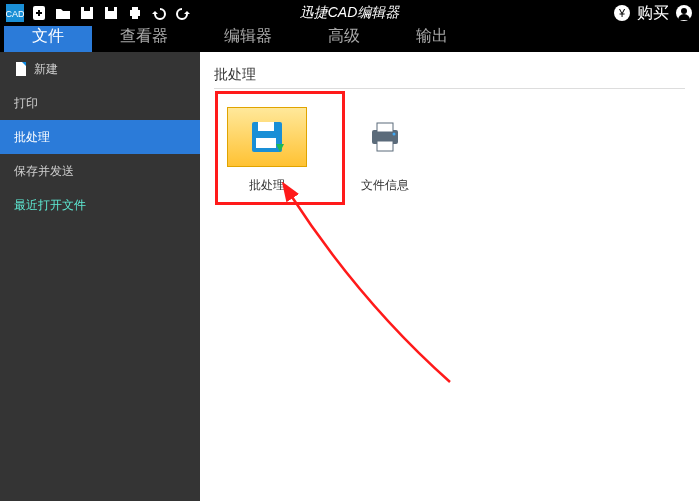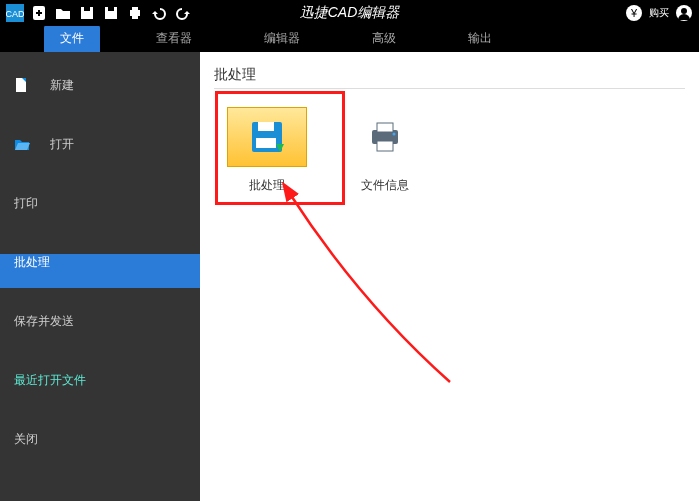--- a/index.html
+++ b/index.html
@@ -3,25 +3,25 @@
 <meta charset="utf-8">
 <style>
   * { box-sizing: border-box; margin: 0; padding: 0; }
   body { font-family: "Microsoft YaHei", sans-serif; font-size: 12px; background: #fff; width: 699px; height: 501px; overflow: hidden; position: relative; }
   .titlebar { background: #000; height: 26px; display: flex; align-items: center; padding: 0 6px; color: #fff; position: relative; }
   .titlebar .left-icons { display: flex; gap: 6px; align-items: center; }
   .titlebar .tb-icon { width: 18px; height: 16px; display: flex; align-items: center; justify-content: center; }
   .titlebar .title { position: absolute; left: 50%; transform: translateX(-50%); font-size: 14px; font-style: italic; }
   .titlebar .right-icons { margin-left: auto; display: flex; gap: 6px; align-items: center; }
   .tabstrip { background: #000; height: 26px; display: flex; align-items: flex-end; padding-left: 4px; }
-  .tabstrip .tab { color: #a8a8a8; font-size: 12px; padding: 5px 16px; cursor: pointer; margin-left: 40px; }
+  .tabstrip .tab { color: #a8a8a8; font-size: 16px; padding: 5px 28px; cursor: pointer; }
   .tabstrip .tab.active { background: #2b7bd9; color: #fff; border-radius: 3px 3px 0 0; }
   .workspace { display: flex; height: 449px; }
   .sidebar { width: 200px; background: #343434; color: #cfcfcf; display: flex; flex-direction: column; }
-  .sidebar .item { height: 34px; display: flex; align-items: flex-start; padding: 0 14px; gap: 20px; cursor: pointer; position: relative; font-size: 12px; margin-top: 25px; }
+  .sidebar .item { height: 34px; display: flex; align-items: center; padding: 0 14px; gap: 4px; cursor: pointer; position: relative; font-size: 12px; }
   .sidebar .item.selected { background: #2b7bd9; color: #fff; }
   .sidebar .item.selected::after { content: ""; position: absolute; right: -8px; top: 50%; transform: translateY(-50%); border-top: 8px solid transparent; border-bottom: 8px solid transparent; border-left: 8px solid #2b7bd9; }
   .sidebar .item .icn { width: 16px; height: 16px; flex: 0 0 16px; }
   .sidebar .item .icn svg { width: 16px; height: 16px; display: block; }
   .content { flex: 1; background: #fff; padding: 10px 14px; position: relative; }
   .content .panel-title { font-size: 14px; color: #333; padding: 4px 0; border-bottom: 1px solid #ddd; margin-bottom: 18px; }
   .grid { display: flex; gap: 28px; padding-left: 8px; }
   .card { width: 90px; display: flex; flex-direction: column; align-items: center; gap: 10px; cursor: pointer; }
   .card .thumb { width: 80px; height: 60px; display: flex; align-items: center; justify-content: center; border: 1px solid transparent; }
   .card.highlight .thumb { background: linear-gradient(#ffe89a, #ffc233); border: 1px solid #e0a400; }
@@ -86,21 +86,21 @@
     </span>
   </div>
   <div class="title">迅捷CAD编辑器</div>
   <div class="right-icons">
     <span class="tb-icon">
       <svg viewBox="0 0 18 18">
           <circle cx="9" cy="9" r="8" fill="#fff"></circle>
           <text x="9" y="13" text-anchor="middle" font-size="11" fill="#000">¥</text>
         </svg>
     </span>
-    <span style="color:#fff;font-size:10px;">购买</span>
+    <span style="color:#fff;font-size:16px;">购买</span>
     <span class="tb-icon">
       <svg viewBox="0 0 18 18">
           <circle cx="9" cy="9" r="8" fill="#fff"></circle>
           <circle cx="9" cy="7" r="3" fill="#000"></circle>
           <path d="M3 16a6 6 0 0 1 12 0" fill="#000"></path>
         </svg>
     </span>
   </div>
 </div>
 
@@ -117,42 +117,30 @@
     <div class="item">
       <span class="icn">
           <svg viewBox="0 0 16 16">
             <rect x="2" y="1" width="10" height="14" fill="#fff"></rect>
             <polygon points="12,1 12,5 8,1" fill="#0d8ce6"></polygon>
           </svg>
         </span>
       <span>新建</span>
     </div>
     <div class="item">
-      <span class="icn">
-          <svg viewBox="0 0 16 16">
-            <path d="M1 4h5l2 2h7v8H1z" fill="#0d8ce6"></path>
-            <path d="M1 14L4 7h12l-3 7z" fill="#5ab5f2"></path>
-          </svg>
-        </span>
-      <span>打开</span>
-    </div>
-    <div class="item">
       <span>打印</span>
     </div>
     <div class="item selected">
       <span>批处理</span>
     </div>
     <div class="item">
       <span>保存并发送</span>
     </div>
     <div class="item" style="color:#5eead4;">
       <span>最近打开文件</span>
-    </div>
-    <div class="item">
-      <span>关闭</span>
     </div>
   </div>
 
   <div class="content">
     <div class="panel-title">批处理</div>
     <div class="grid">
       <div class="card highlight">
         <div class="highlight-box"></div>
         <div class="thumb">
           <svg viewBox="0 0 42 42">

